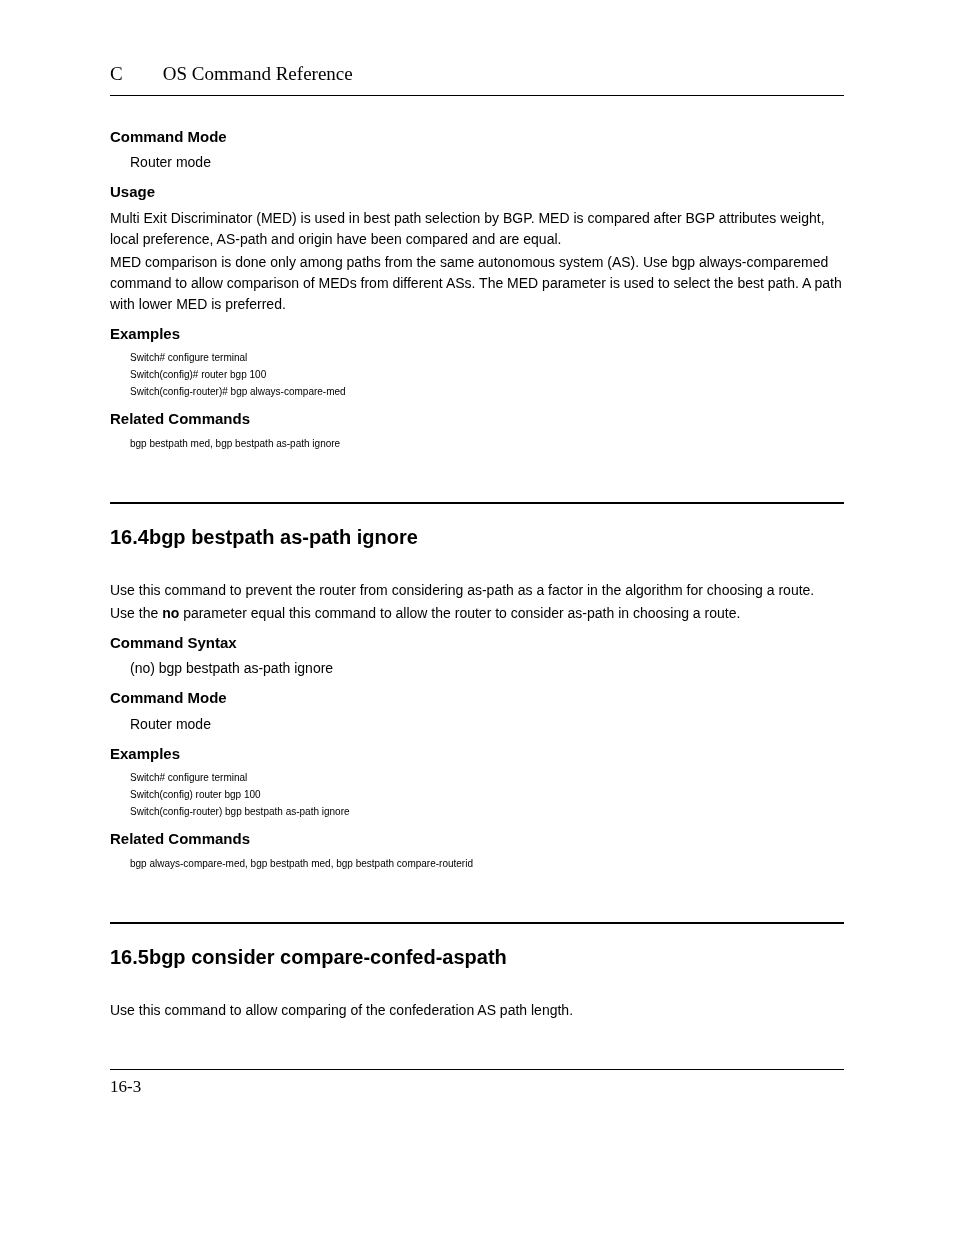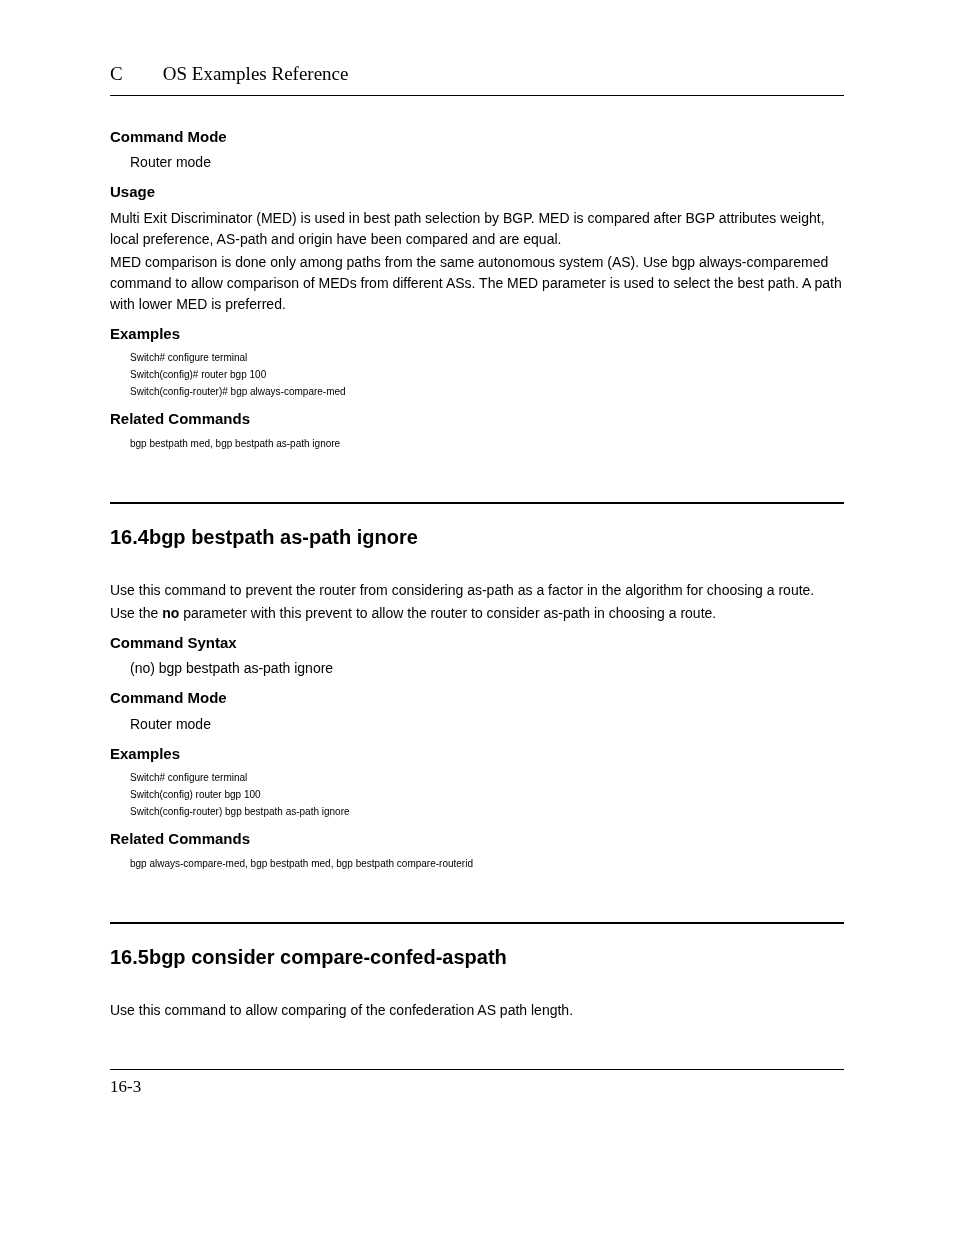--- a/index.html
+++ b/index.html
@@ -64,21 +64,21 @@
     font-family: "Times New Roman", Times, serif;
     font-size: 17px;
   }
   .inline-bold { font-weight: bold; }
 </style>
 </head>
 <body>
 
 <div class="header">
   <span class="appendix">C</span>
-  <span>OS Examples Reference</span>
+  <span>OS Command Reference</span>
 </div>
 
 <div class="sec-heading">Command Mode</div>
 <div class="indent body-text">Router mode</div>
 
 <div class="sec-heading">Usage</div>
 <div class="body-text">Multi Exit Discriminator (MED) is used in best path selection by BGP. MED is compared after BGP attributes weight, local preference, AS-path and origin have been compared and are equal.</div>
 <div class="body-text">MED comparison is done only among paths from the same autonomous system (AS). Use bgp always-comparemed command to allow comparison of MEDs from different ASs. The MED parameter is used to select the best path. A path with lower MED is preferred.</div>
 
 <div class="sec-heading">Examples</div>
@@ -89,21 +89,21 @@
 <div class="sec-heading">Related Commands</div>
 <div class="indent mono">bgp bestpath med, bgp bestpath as-path ignore</div>
 
 <hr class="section-rule">
 <div class="section-title">
   <span class="section-num">16.4</span><span>bgp bestpath as-path ignore</span>
 </div>
 
 <div class="body-text">Use this command to prevent the router from considering as-path as a factor in the algorithm for choosing a route.</div>
 <div class="body-text">
-  <span>Use the </span><span class="inline-bold">no</span><span> parameter with this prevent to allow the router to consider as-path in choosing a route.</span>
+  <span>Use the </span><span class="inline-bold">no</span><span> parameter equal this command to allow the router to consider as-path in choosing a route.</span>
 </div>
 
 <div class="sec-heading">Command Syntax</div>
 <div class="indent body-text">(no) bgp bestpath as-path ignore</div>
 
 <div class="sec-heading">Command Mode</div>
 <div class="indent body-text">Router mode</div>
 
 <div class="sec-heading">Examples</div>
 <div class="indent mono">Switch# configure terminal

